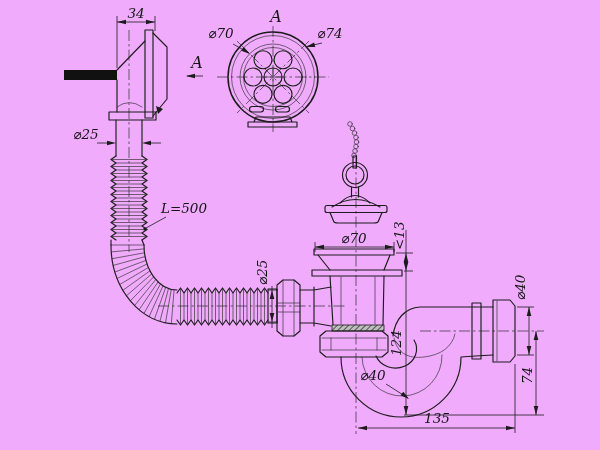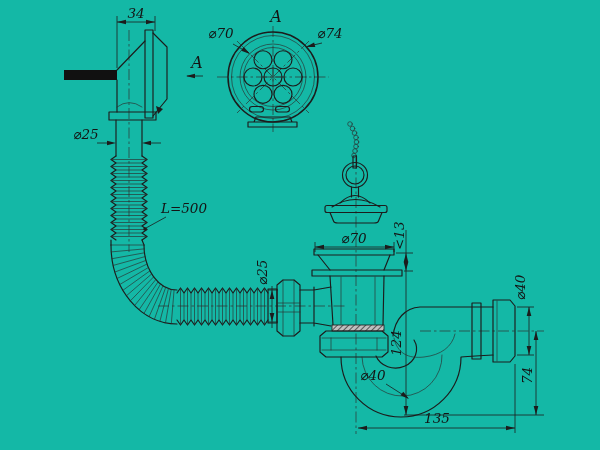--- a/index.html
+++ b/index.html
@@ -1,16 +1,16 @@
 <!DOCTYPE html>
 <html><head>
 <meta charset="utf-8">
 <style>
   html,body{margin:0;padding:0;background:#e8e8e8;}
-  #stage{position:relative;width:600px;height:450px;background:#14b8a6;overflow:hidden;}
+  #stage{position:relative;width:600px;height:450px;background:#f0abfc;overflow:hidden;}
   svg{position:absolute;left:0;top:0;}
   .o  {fill:none;stroke:#1c1c1c;stroke-width:1.15;stroke-linejoin:round;stroke-linecap:round;}
   .ob {fill:none;stroke:#1c1c1c;stroke-width:1.5;}
   .t  {fill:none;stroke:#2b2b2b;stroke-width:0.65;stroke-linejoin:round;stroke-linecap:round;}
   .d  {fill:none;stroke:#1c1c1c;stroke-width:0.8;}
   .cl {fill:none;stroke:#2e2e2e;stroke-width:0.7;stroke-dasharray:11 3 2.5 3;}
   .ar {fill:#1c1c1c;stroke:none;}
   .blk{fill:#111111;stroke:none;}
   text{font-family:"DejaVu Serif","DejaVu Sans",serif;font-style:italic;font-size:13.5px;fill:#141414;}
   .big{font-size:16px;}

